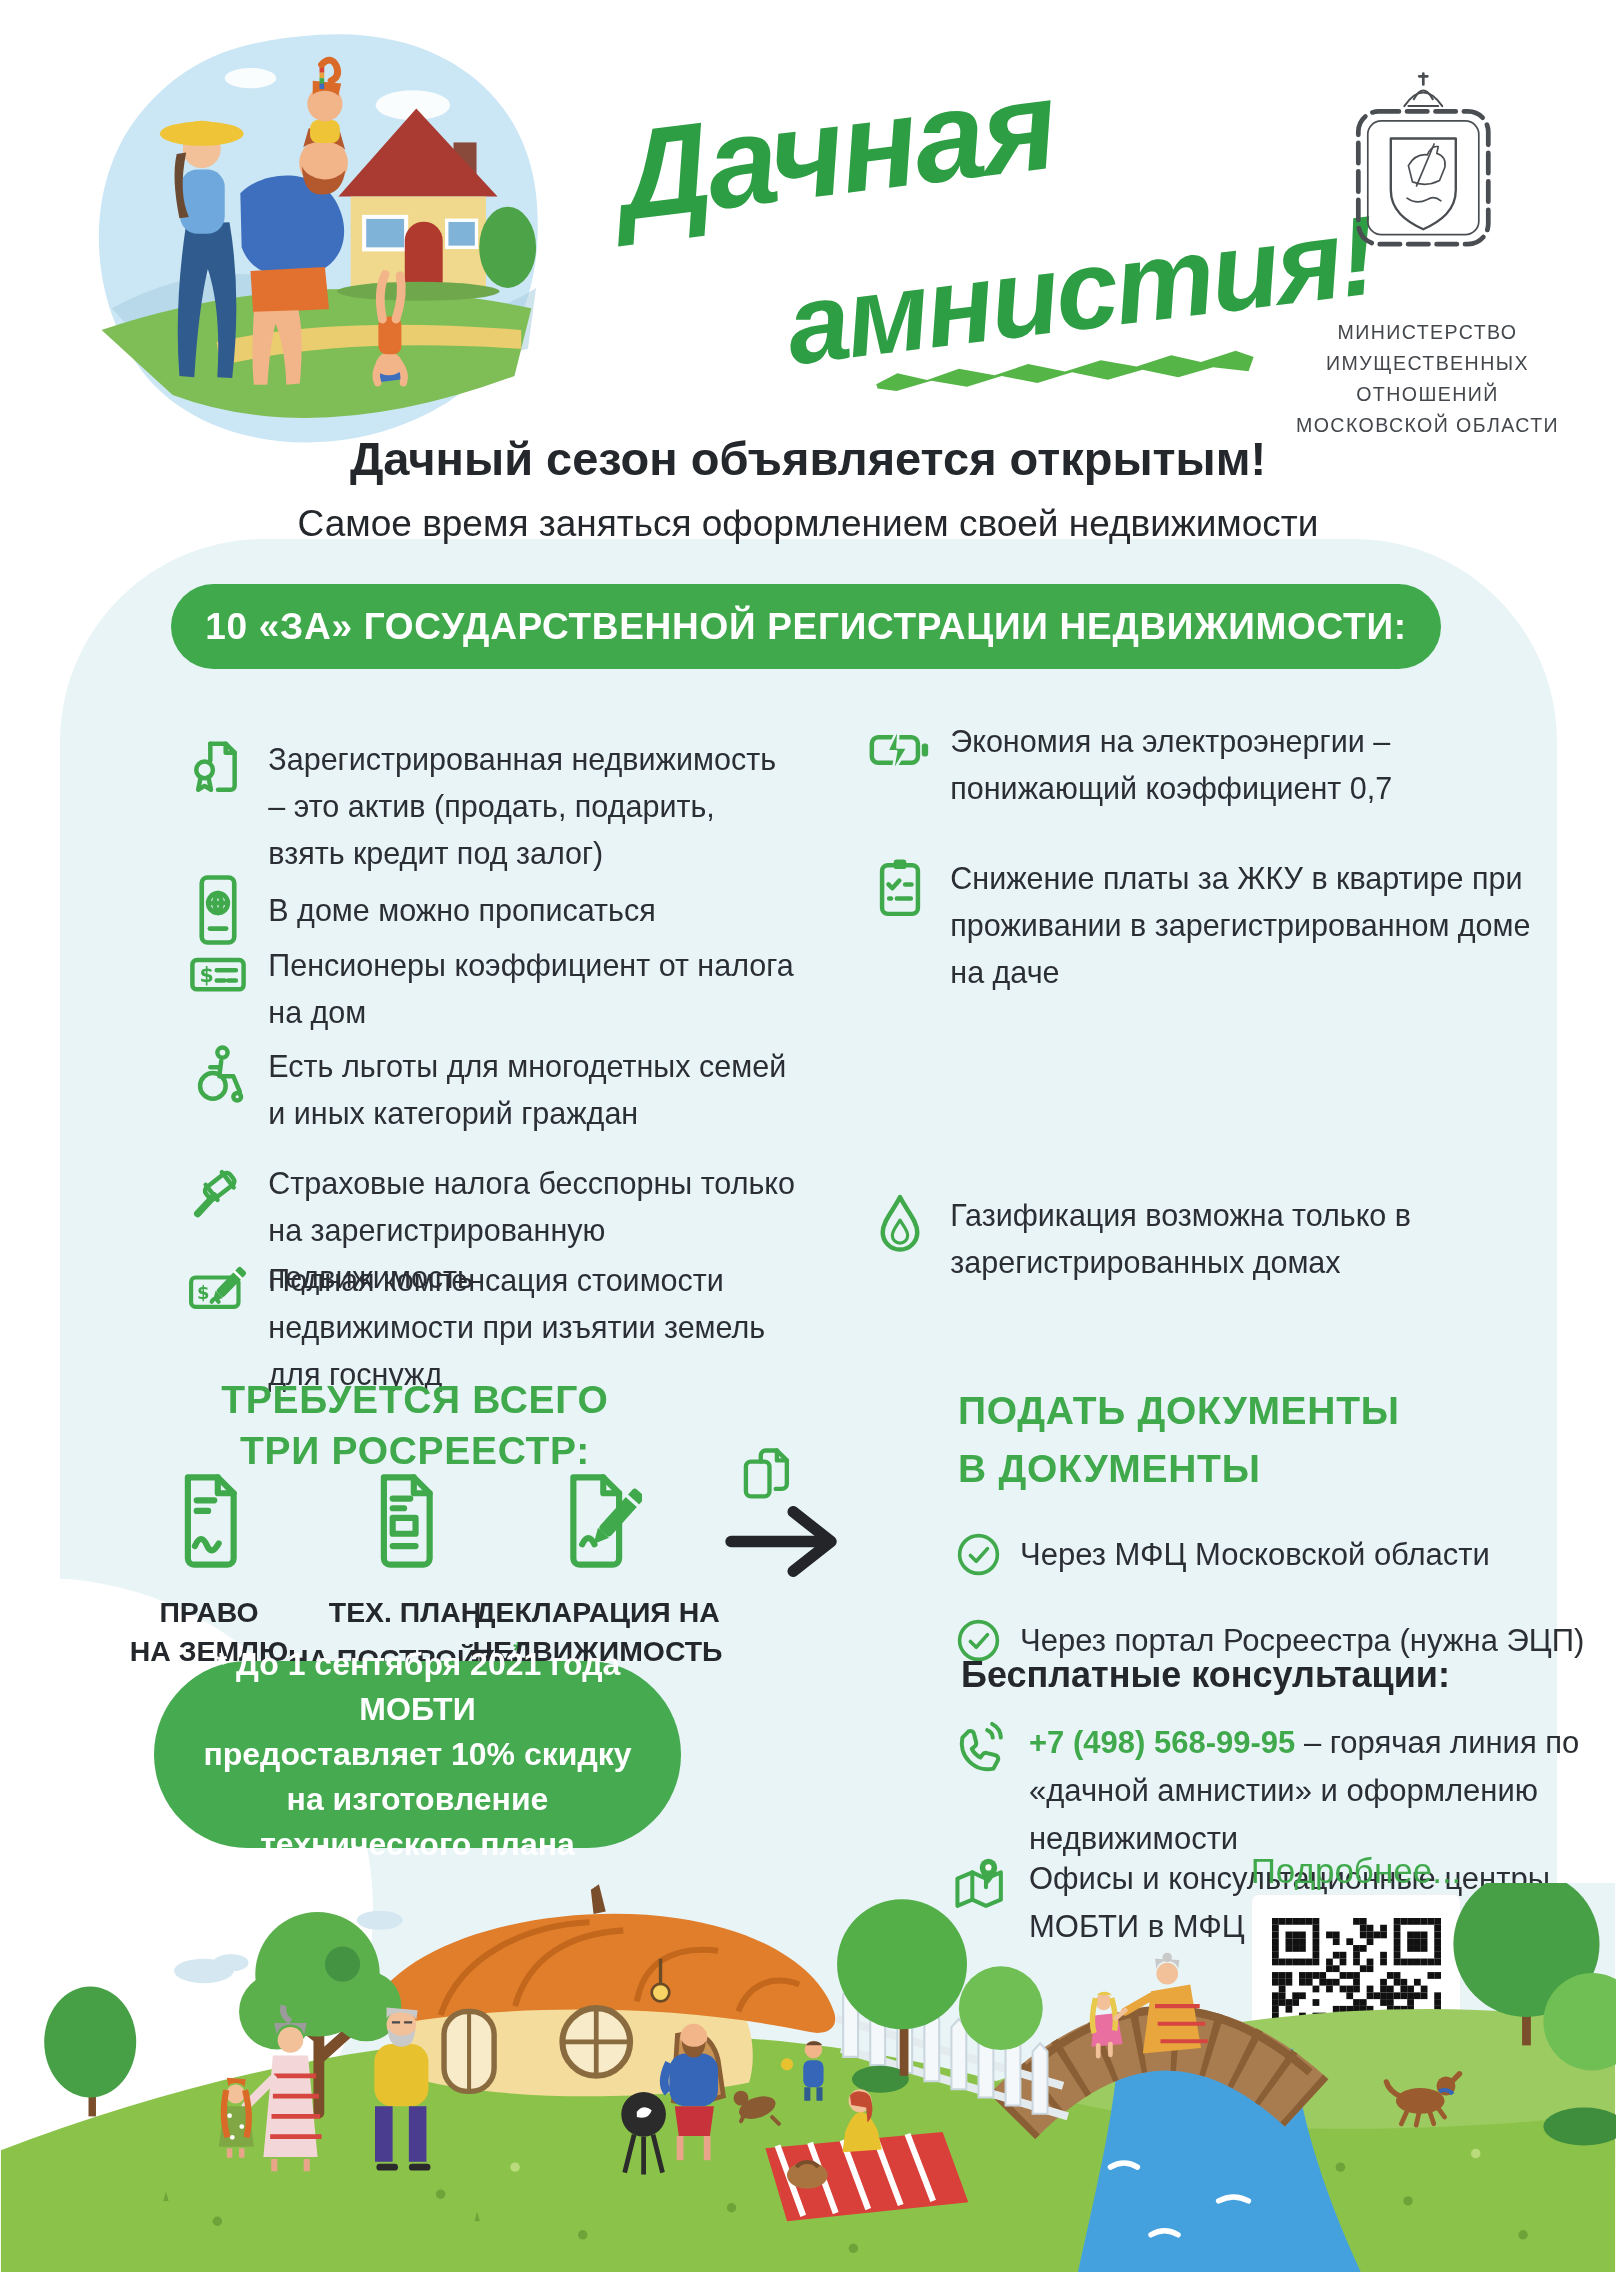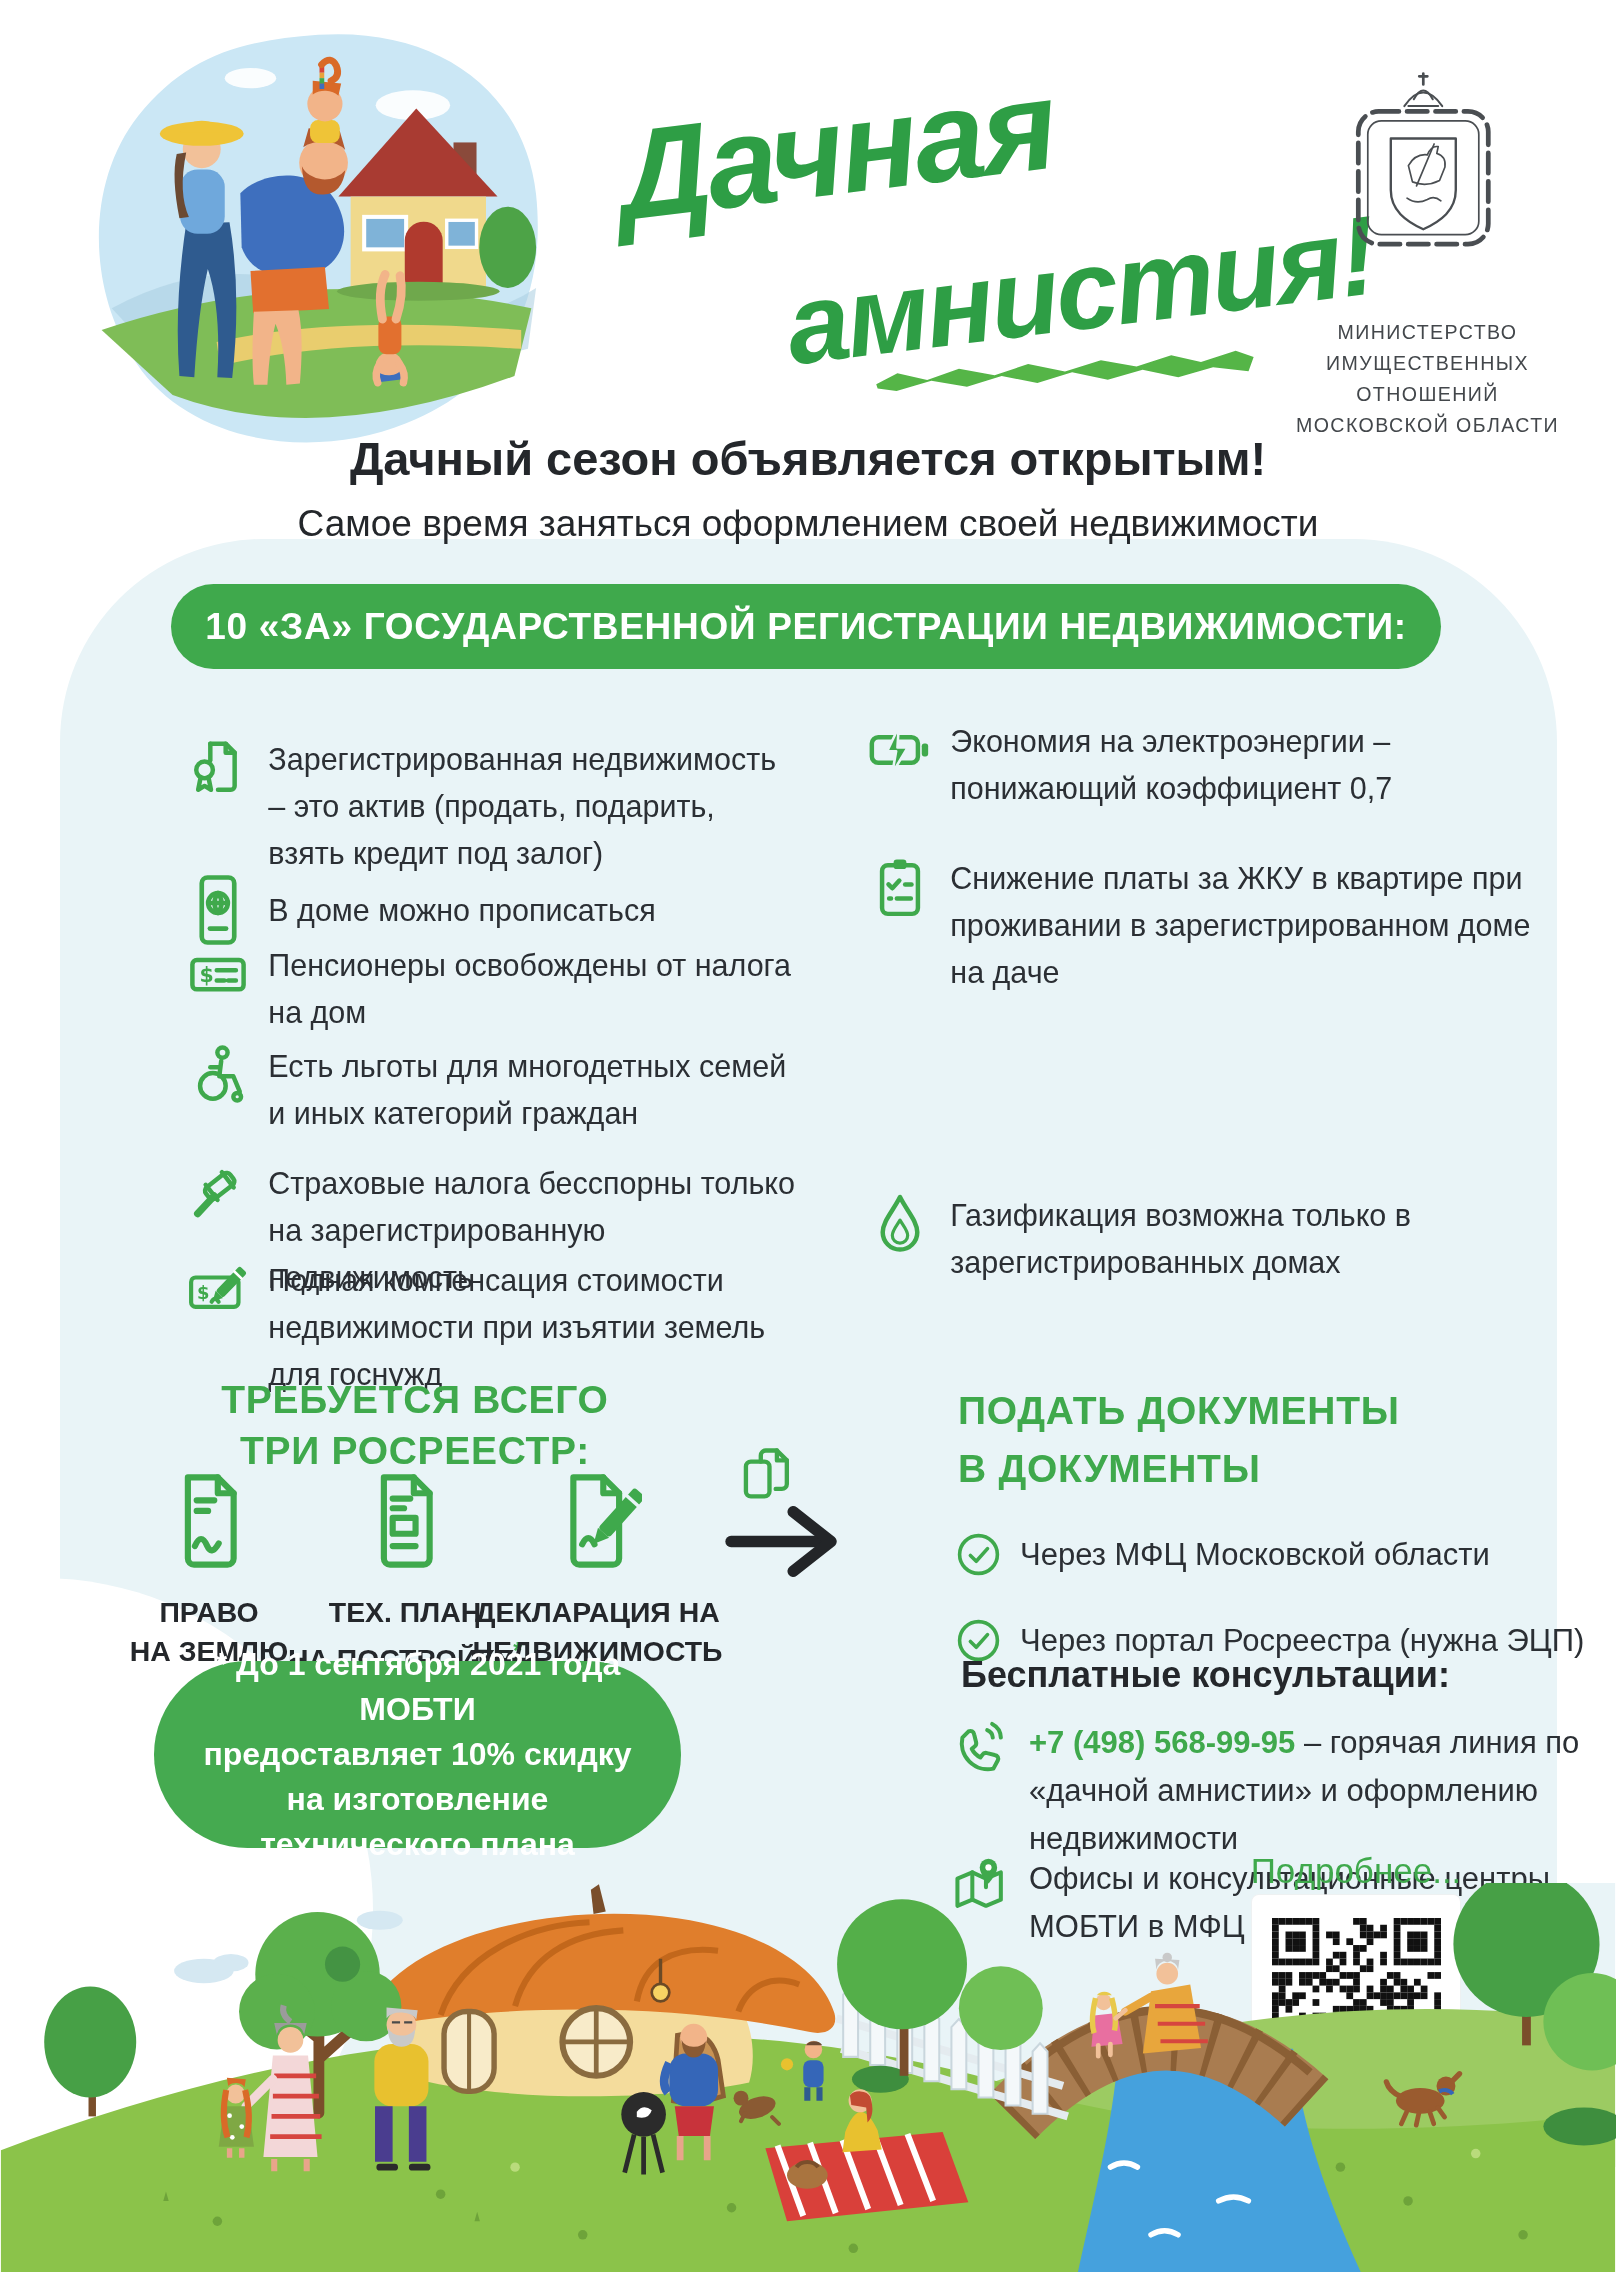--- a/index.html
+++ b/index.html
@@ -214,21 +214,21 @@
   </div>
 
   <div class="abs benefit bl" id="b-l3">
     <span class="bicon">
       <svg viewBox="0 0 100 100" fill="none" stroke="#3FA94C" stroke-width="7" stroke-linecap="round" stroke-linejoin="round">
         <rect x="10" y="28" width="80" height="46" rx="7"></rect>
         <text x="21" y="62" font-size="32" font-weight="bold" fill="#3FA94C" stroke="none" font-family="DejaVu Sans, sans-serif">$</text>
         <path d="M48 44 h30 M48 60 h12 M66 60 h12"></path>
       </svg>
     </span>
-    <span class="btext">Пенсионеры освобождены от налога на дом</span>
+    <span class="btext">Пенсионеры коэффициент от налога на дом</span>
   </div>
 
   <div class="abs benefit bl" id="b-l4">
     <span class="bicon">
       <svg viewBox="0 0 100 100" fill="none" stroke="#3FA94C" stroke-width="7" stroke-linecap="round" stroke-linejoin="round">
         <circle cx="57" cy="15" r="8"></circle>
         <path d="M55 28 l-3 24 h22 l10 24"></path>
         <path d="M52 38 h-14"></path>
         <circle cx="42" cy="67" r="20"></circle>
         <circle cx="80" cy="84" r="6"></circle>

